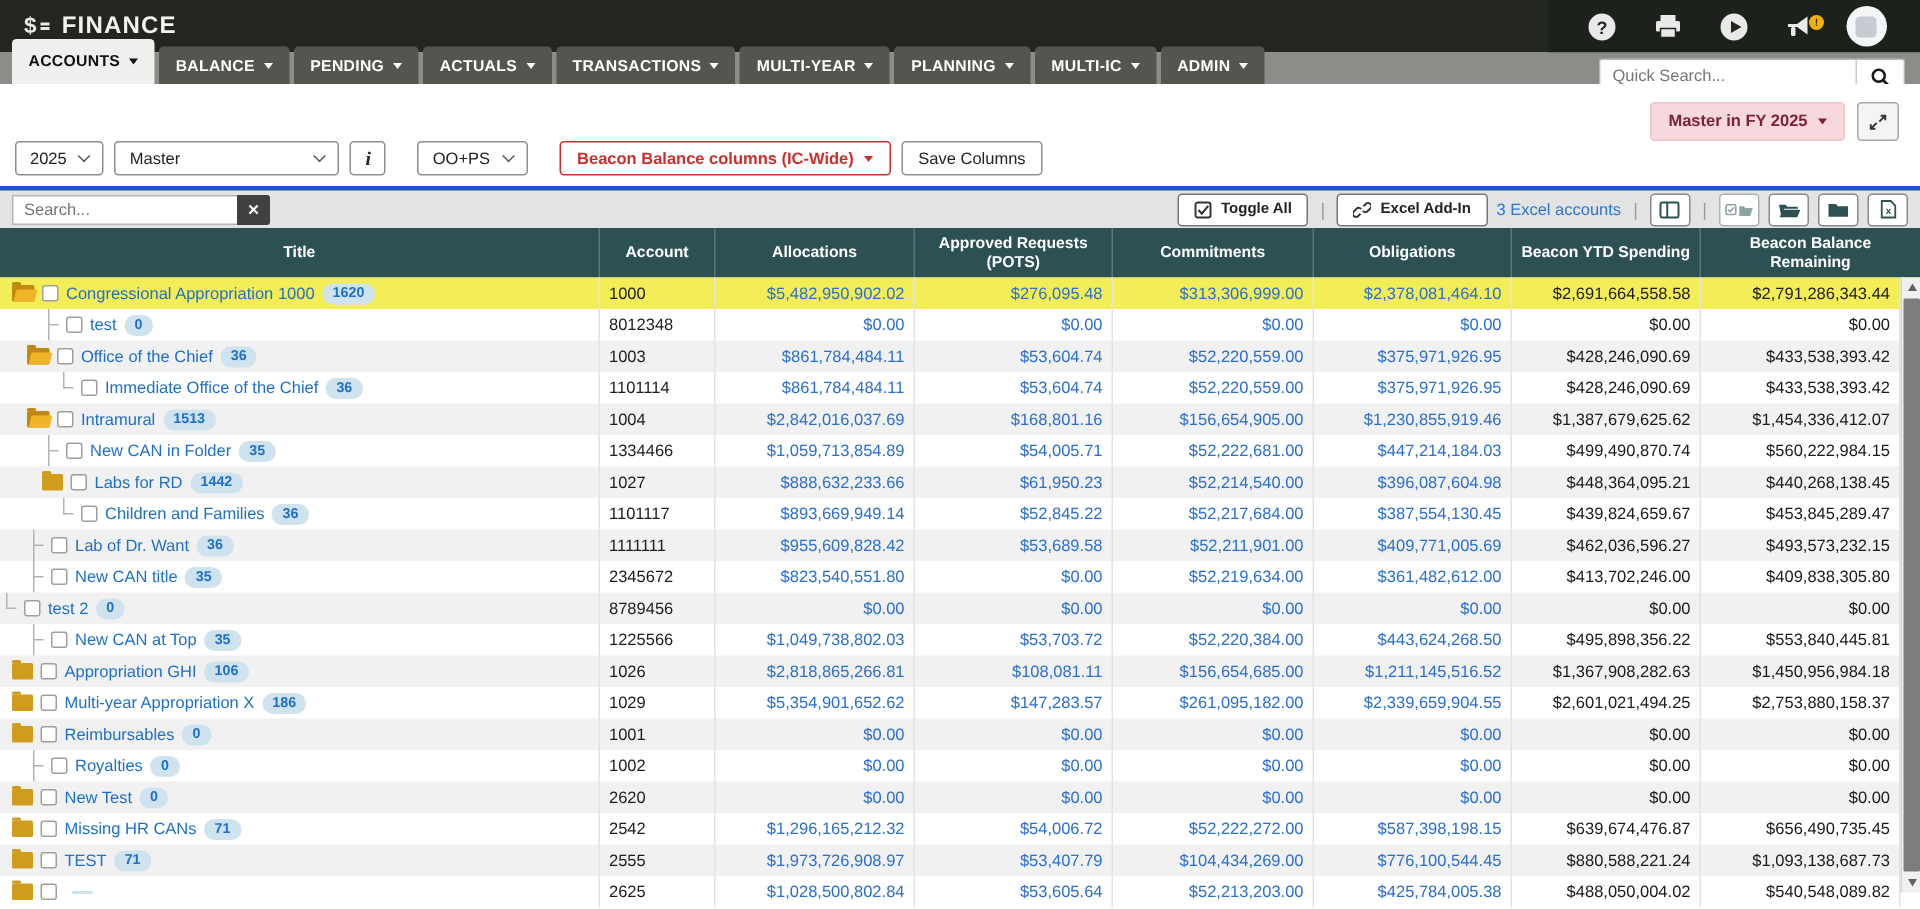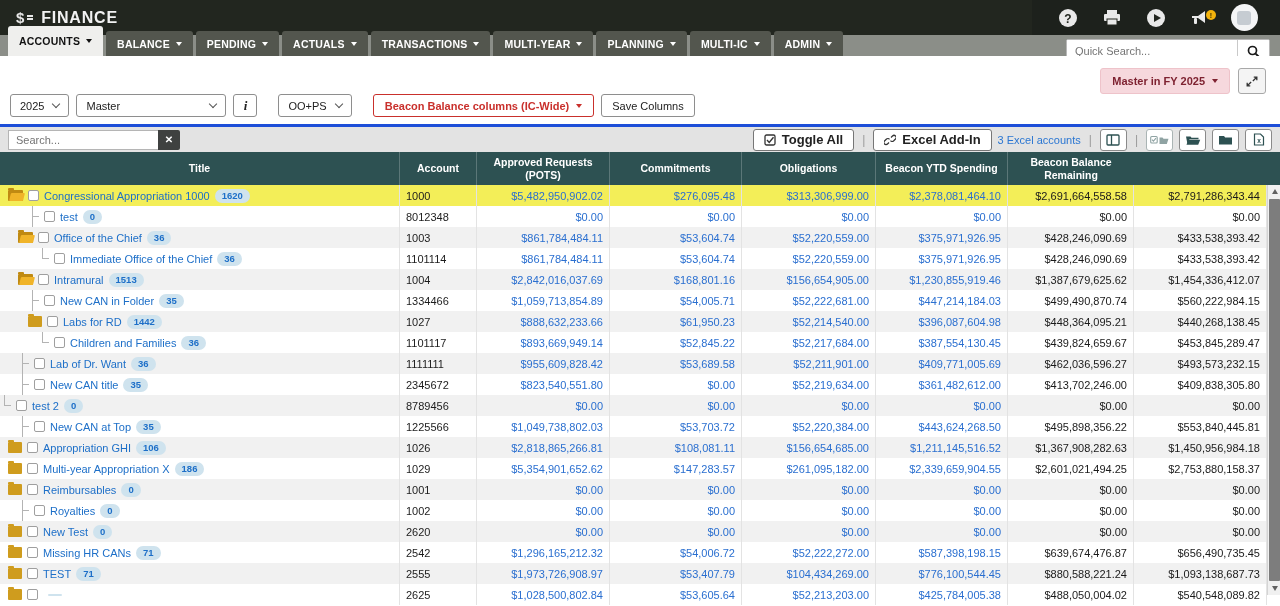--- a/index.html
+++ b/index.html
@@ -58,21 +58,21 @@
            display:flex;align-items:center;gap:7px;padding:0 11px;cursor:pointer;font-family:inherit;}
   .plain-btn{border:1px solid #8e8e8e;color:#222;background:#fff;border-radius:3px;height:23px;font-size:11px;
            display:flex;align-items:center;gap:6px;padding:0 10px;cursor:pointer;font-family:inherit;}
 
   
   .graybar{height:28px;background:#e3e3e3;border-top:3px solid #1d4ed8;display:flex;align-items:center;padding:0 8px;}
   .tsearch{display:flex;height:20px;}
   .tsearch input{width:150px;border:1px solid #b5b5b5;border-right:0;background:#fff;padding:0 7px;font-size:11px;outline:0;font-family:inherit;color:#333;}
   .clear-btn{width:22px;height:20px;background:#3f4140;color:#fff;border:0;border-radius:0 2px 2px 0;font-size:10px;font-weight:bold;cursor:pointer;display:flex;align-items:center;justify-content:center;}
   .gb-right{margin-left:auto;display:flex;align-items:center;gap:6px;}
-  .gb-btn{border:1px solid #767676;background:#fff;border-radius:3px;height:22px;font-size:13px;font-weight:bold;color:#222;
+  .gb-btn{border:1px solid #767676;background:#fff;border-radius:3px;height:22px;font-size:10px;font-weight:bold;color:#222;
           display:flex;align-items:center;gap:6px;padding:0 10px;cursor:pointer;font-family:inherit;}
   .sep{color:#9a9a9a;font-size:12px;padding:0 2px;}
   .xlink{color:#2a76d2;font-size:11px;cursor:pointer;}
   .ibtn{width:27px;height:22px;border:1px solid #8a8a8a;background:#fff;border-radius:3px;display:flex;align-items:center;justify-content:center;cursor:pointer;padding:0;}
   .ibtn.dim{border-color:#aab4b4;}
 
   
   .tablewrap{position:relative;}
   .thead{display:grid;grid-template-columns:400px 77px 133px 132px 134px 132px 126px 146px;height:33px;background:#2d5152;}
   .th{color:#fff;font-size:10.5px;font-weight:bold;display:flex;align-items:center;justify-content:center;text-align:center;
@@ -316,20 +316,21 @@
           <text x="6" y="9.8" text-anchor="middle" font-size="6.5" font-weight="bold" fill="#2d5152" font-family="Liberation Sans,sans-serif">x</text>
         </svg>
       </button>
     </div>
   </section>
 
   <section class="tablewrap">
     <div class="thead" id="thead">
         <div class="th">Title</div>
         <div class="th">Account</div>
+        <div class="th">Allocations</div>
         <div class="th">Approved Requests (POTS)</div>
         <div class="th">Commitments</div>
         <div class="th">Obligations</div>
         <div class="th">Beacon YTD Spending</div>
         <div class="th">Beacon Balance Remaining</div>
       </div>
     <div class="tbody" id="tbody">
         <div class="tr odd hl">
           <div class="td title-cell" style="padding-left: 8px;">
             <span class="f-open"></span>

